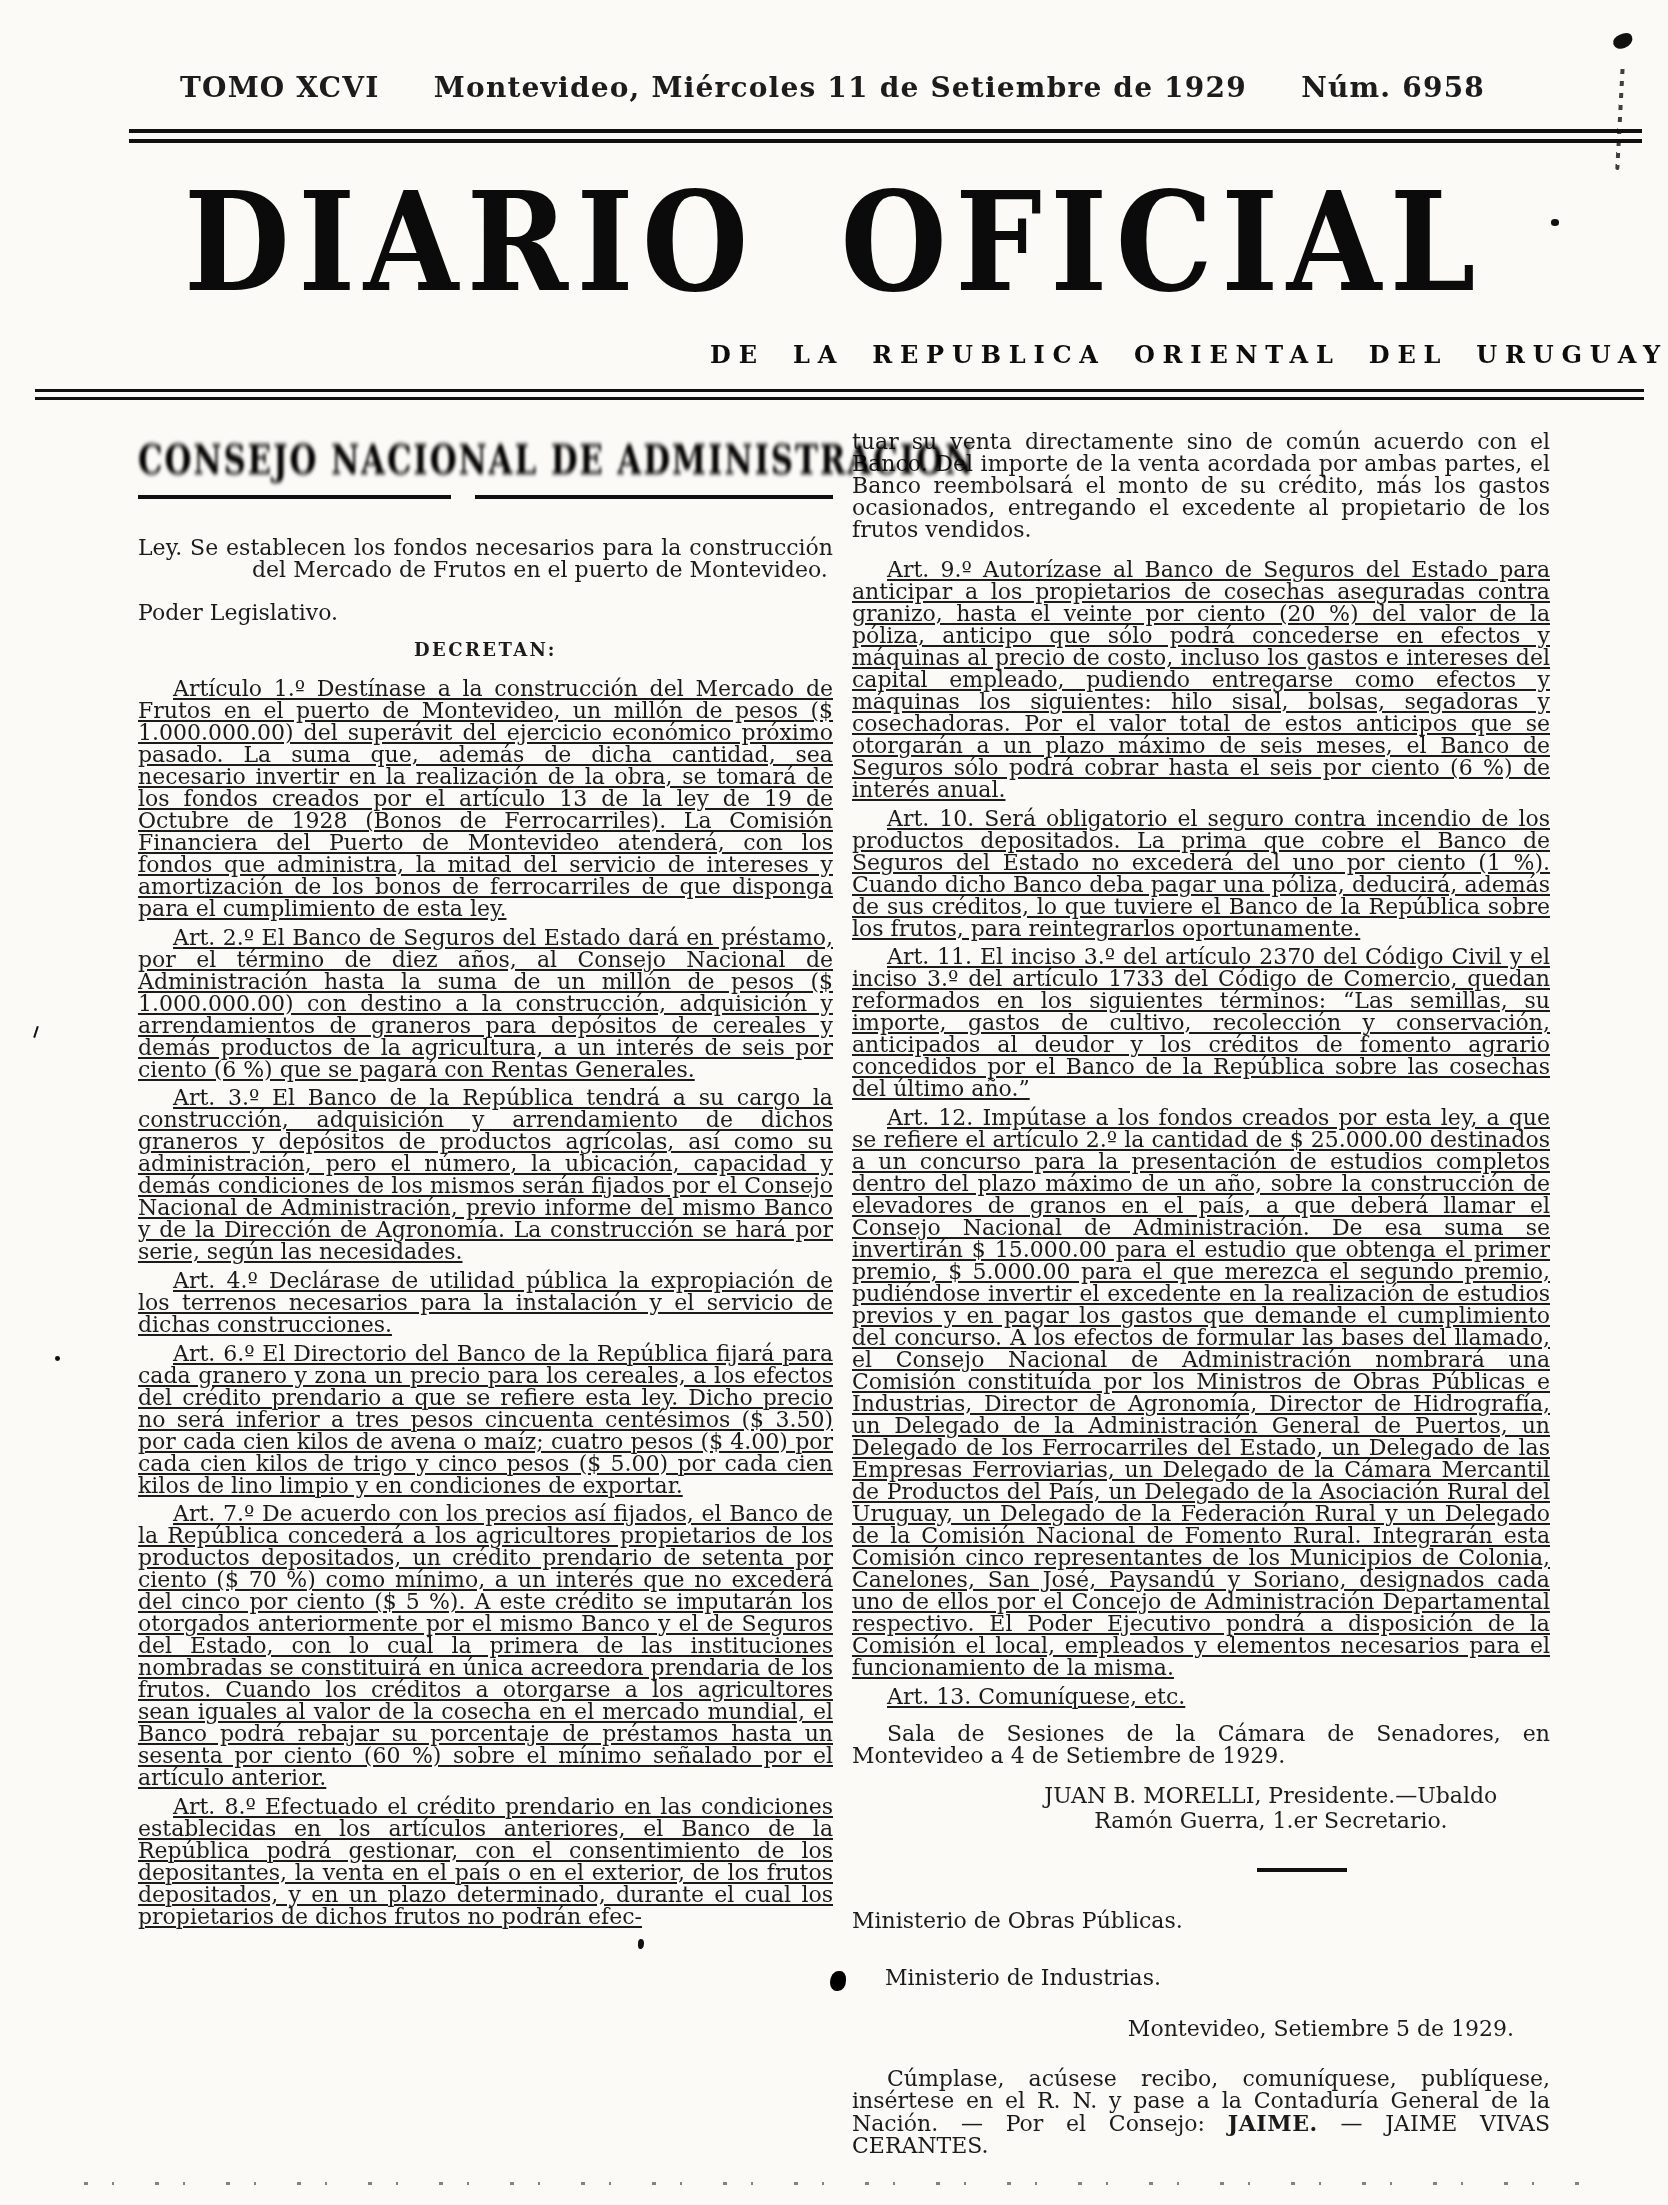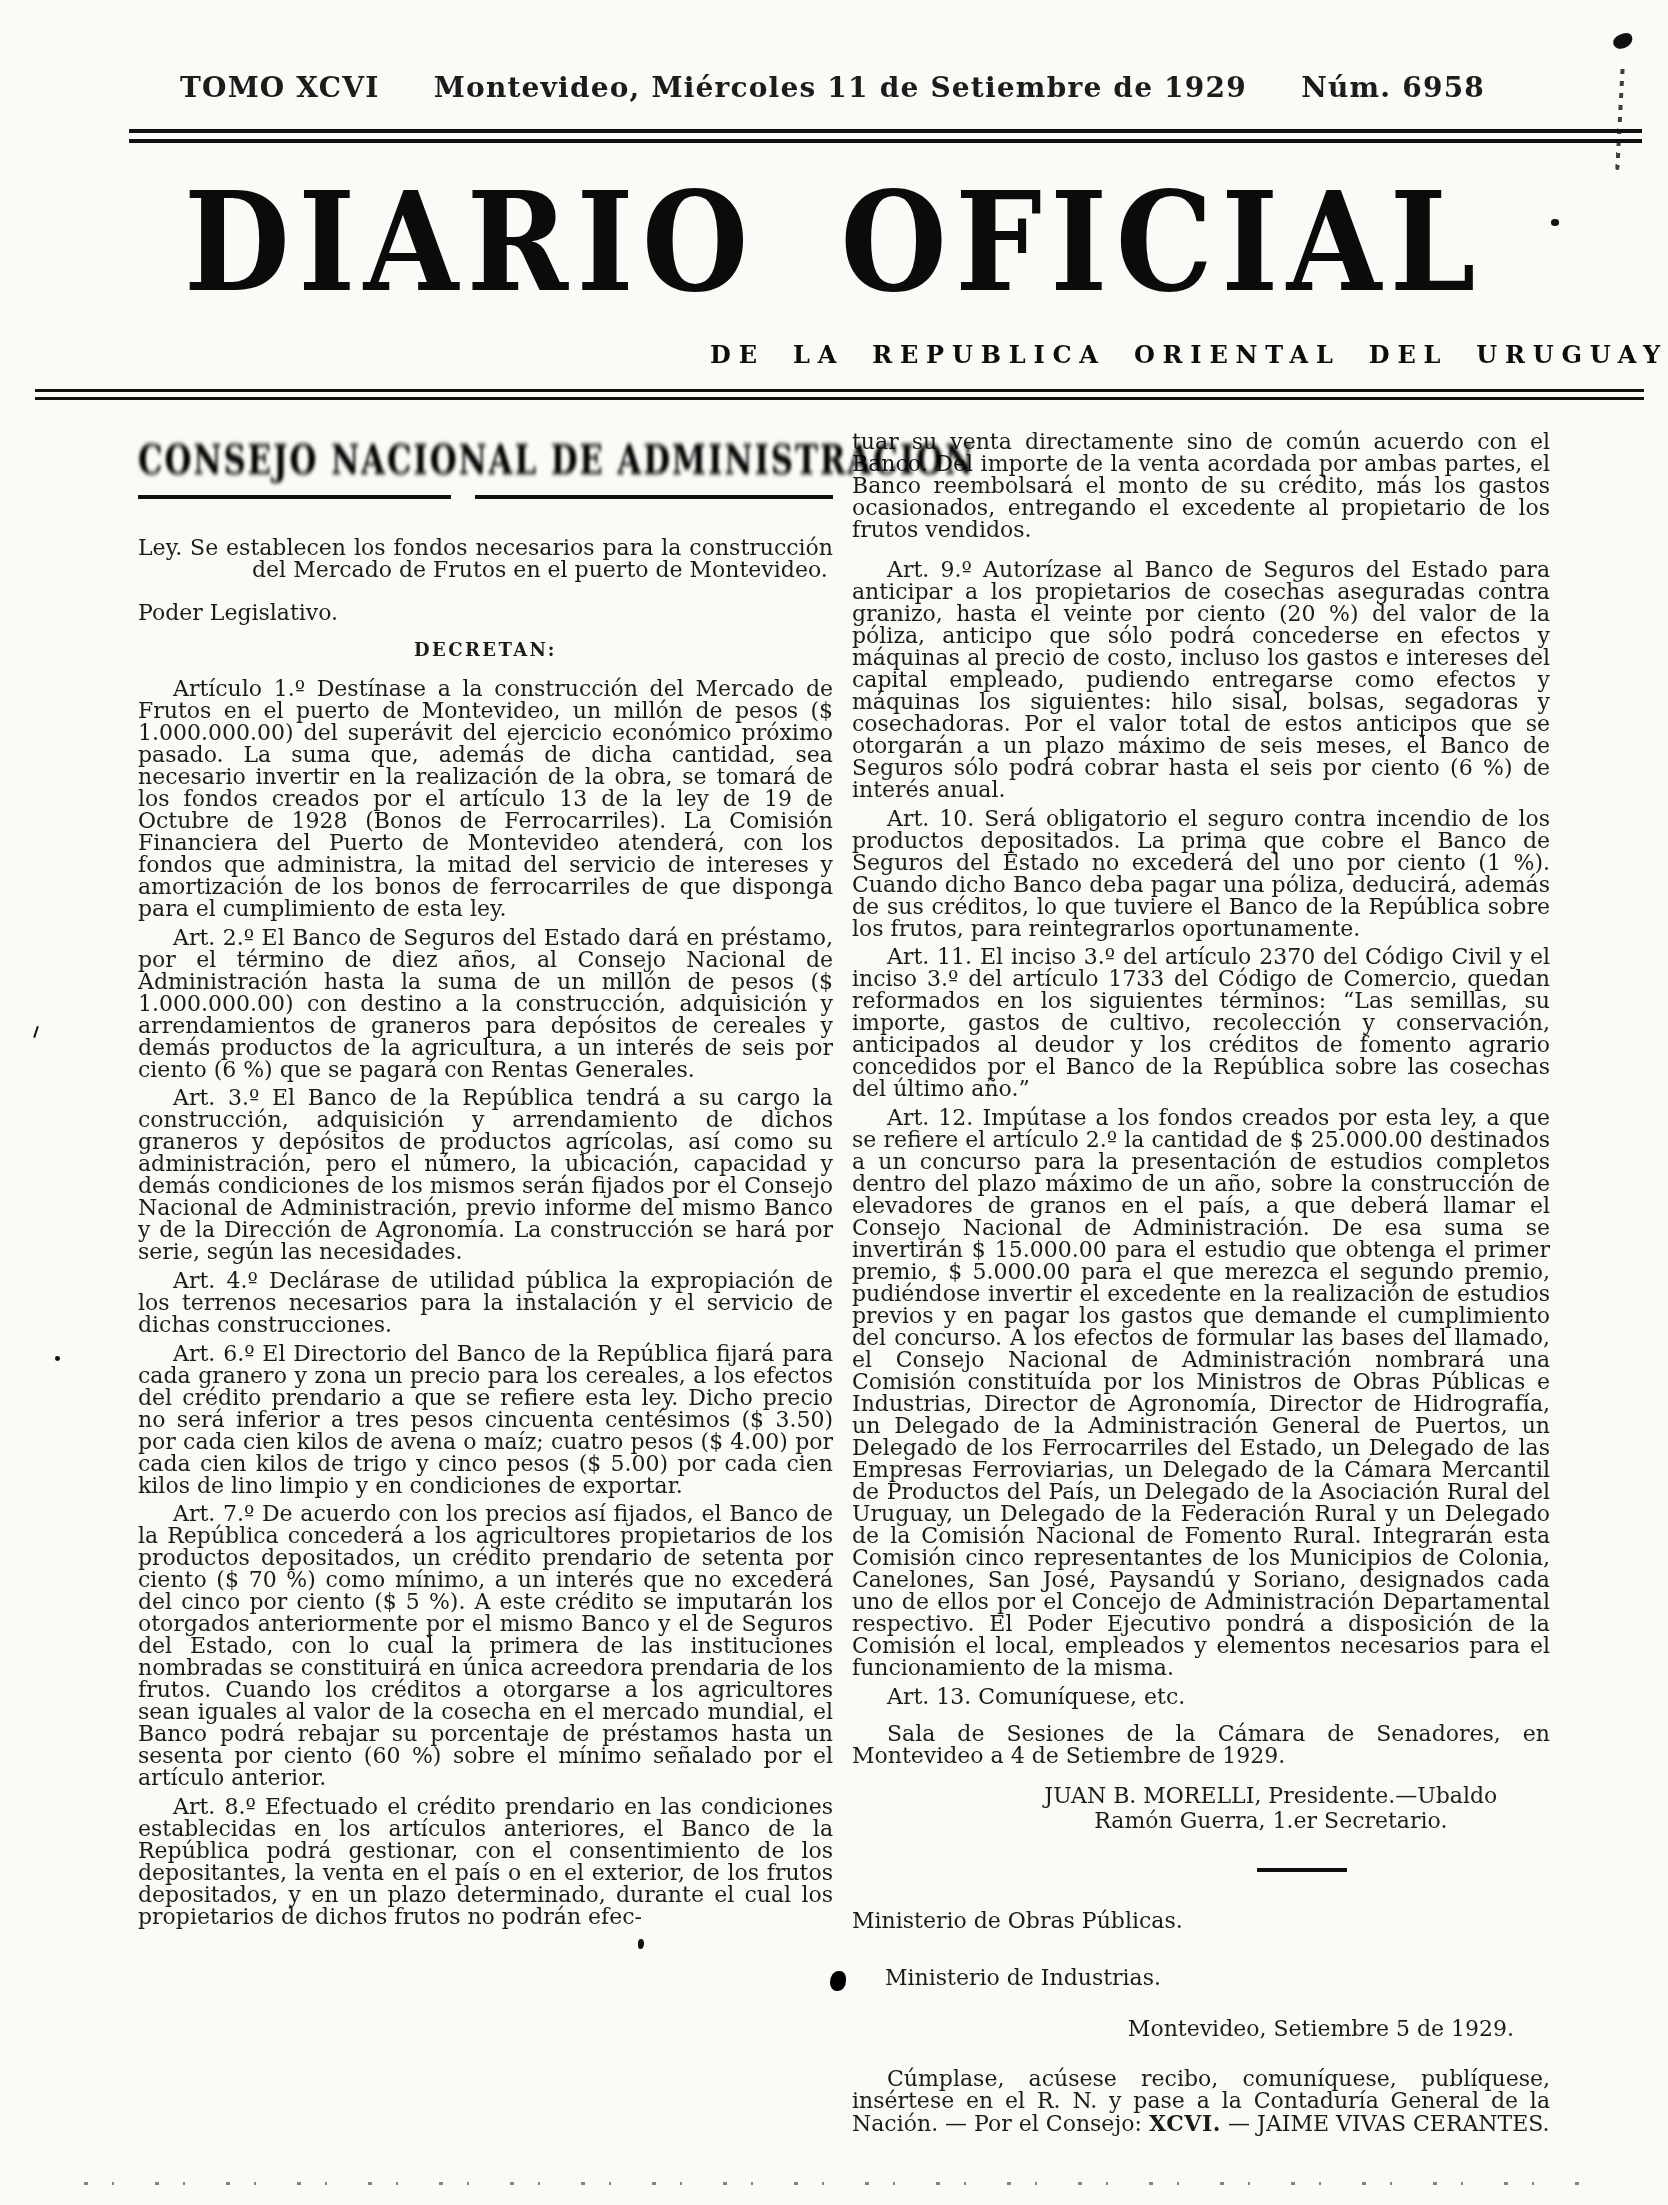--- a/index.html
+++ b/index.html
@@ -18,21 +18,21 @@
             letter-spacing:7.8px;word-spacing:12px;color:#0d0d0d;}
   .rule-thin{margin:20.4px 24px 0 35px;height:4.8px;border-top:3px solid #101010;border-bottom:3px solid #101010;}
   
   .columns{display:flex;margin:31px 0 0 138px;}
   .col{width:695px;}
   .col-left{margin-right:19px;}
   .col-right{width:698px;}
   .col p{margin:0;font-size:22px;line-height:22px;text-align:justify;color:#1b1b1b;}
   .indent{text-indent:35px;}
   .noindent{text-indent:0;}
-  .art{margin-top:6.6px !important;}
+  .art{margin-top:6.6px !important;text-decoration:underline;}
   .hanging{padding-left:114px;text-indent:-114px;margin-top:38px !important;}
   .mt30{margin-top:18px !important;}
   .mt34{margin-top:20.4px !important;}
   
   .section-header{text-align:center;font-size:31px;font-weight:bold;letter-spacing:1.8px;
                   transform:scaleY(1.3);transform-origin:center;filter:blur(1.6px) contrast(2.2);
                   color:#000;margin-top:10.8px;white-space:nowrap;}
   .section-rule{margin-top:17px;height:4.2px;
                 background:linear-gradient(90deg,#101010 0 45%,transparent 45% 48.5%,#101010 48.5% 100%);}
   .ministry{margin-top:20.4px;text-align:center;font-size:24px;font-weight:bold;}
@@ -112,21 +112,21 @@
 
       <div class="short-rule"></div>
 
       <p class="ministry-line">Ministerio de Obras Públicas.</p>
       <p class="ministry-line indented">
         <span class="blob"></span><span>Ministerio de Industrias.</span>
       </p>
 
       <p class="dateline">Montevideo, Setiembre 5 de 1929.</p>
 
-      <p class="indent cumplase"><span>Cúmplase, acúsese recibo, comuníquese, publíquese, insértese en el R. N. y pase a la Contaduría General de la Nación. — Por el Consejo: </span><strong>XCVI.</strong><span> — </span><span>JAIME VIVAS CERANTES.</span></p>
+      <p class="indent cumplase"><span>Cúmplase, acúsese recibo, comuníquese, publíquese, insértese en el R. N. y pase a la Contaduría General de la Nación. — Por el Consejo: </span><strong>JAIME.</strong><span> — </span><span>JAIME VIVAS CERANTES.</span></p>
     </div>
   </div>
 
   <div class="smudge sm-blob"></div>
   <div class="smudge sm-streak"></div>
   <div class="smudge sm-dot"></div>
   <div class="smudge sm-tick1"></div>
   <div class="smudge sm-tick2"></div>
   <div class="smudge sm-tick3"></div>
   <div class="bottom-specks"></div>

